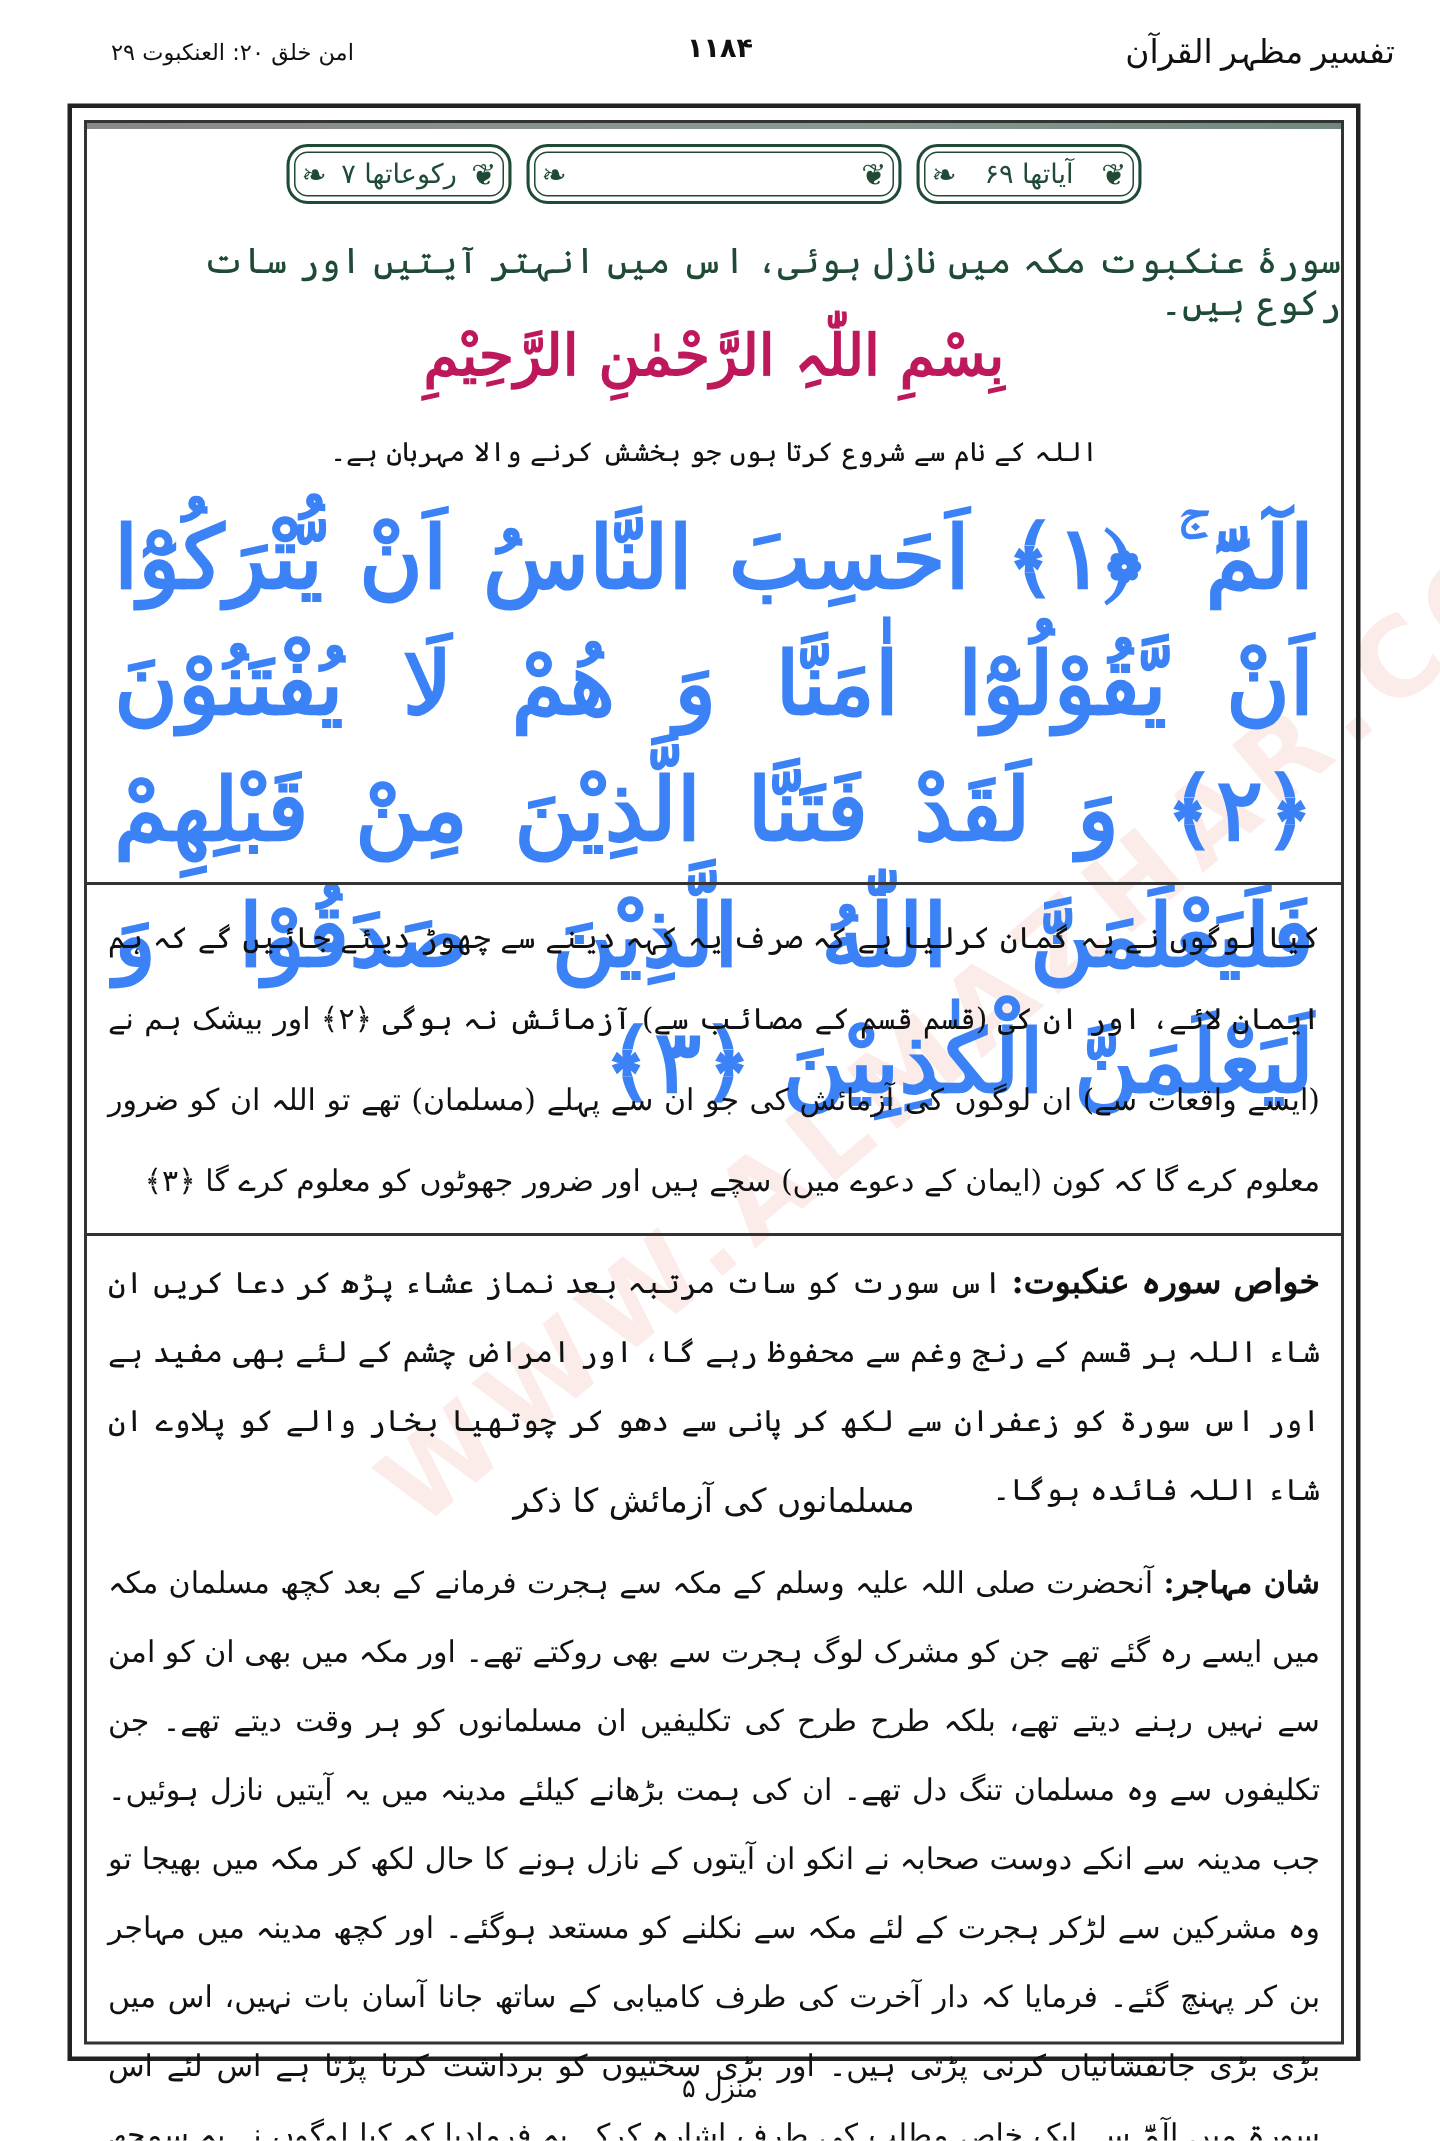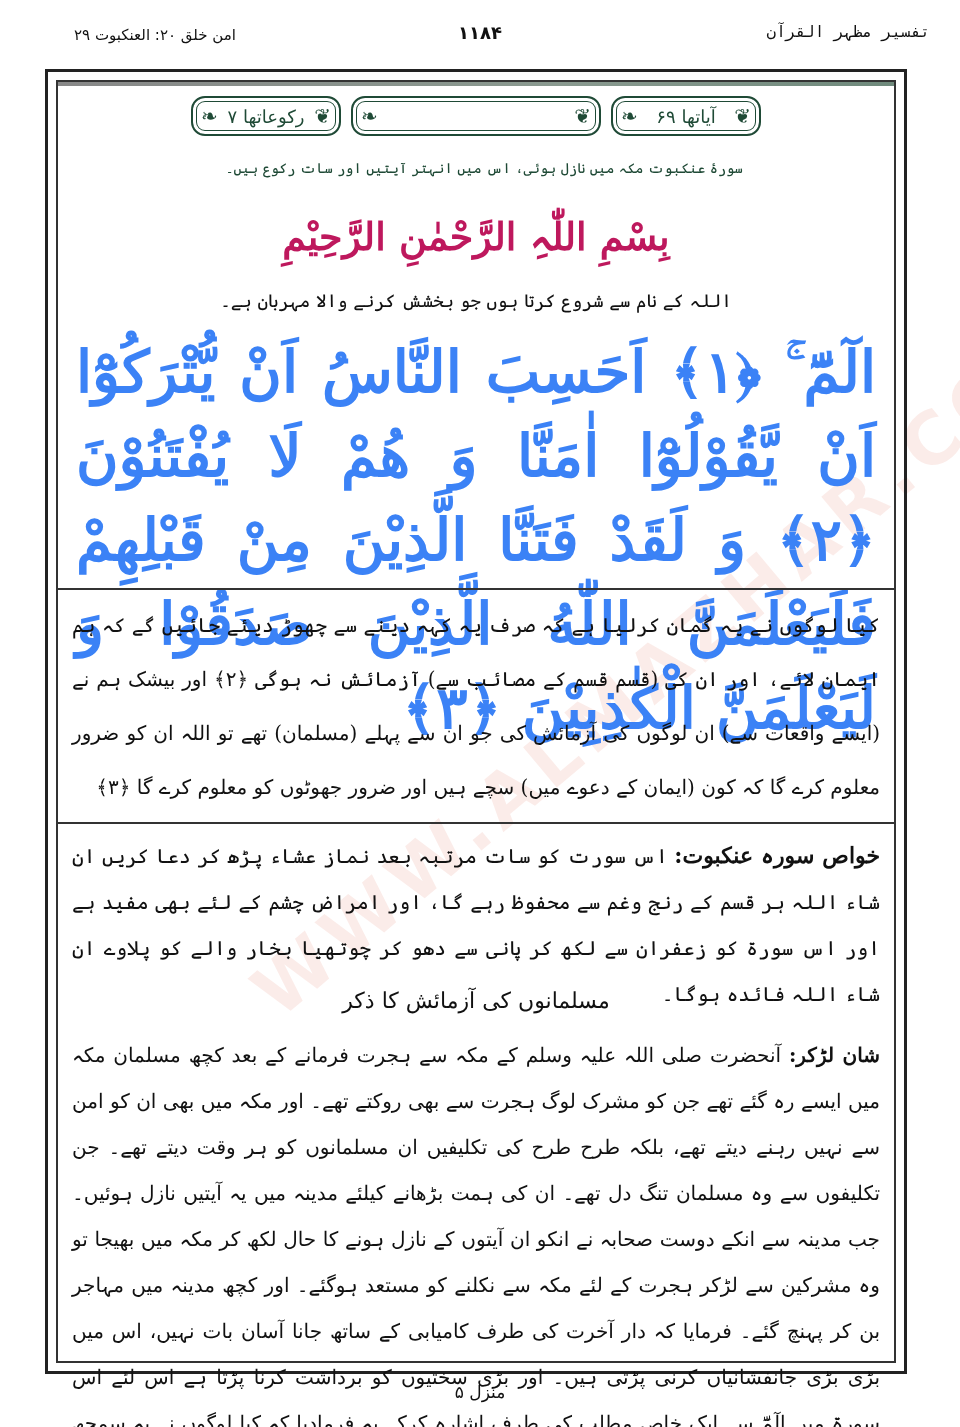--- a/index.html
+++ b/index.html
@@ -2,21 +2,21 @@
 <html><head>
 <meta charset="utf-8">
 <style>
   html, body { margin: 0; padding: 0; background: #ffffff; }
   body { width: 960px; height: 1427px; position: relative; overflow: hidden;
          font-family: "DejaVu Sans", sans-serif; color: #111; }
   .rtl { direction: rtl; unicode-bidi: embed; }
 
   
   .running-header { position: absolute; top: 22px; left: 30px; width: 900px; height: 34px; }
-  .rh-right { position: absolute; right: 0; top: 0; font-size: 16px; font-family: Liberation Mono, monospace; }
+  .rh-right { position: absolute; right: 0; top: 0; font-size: 22px; font-family: Liberation Serif, serif; }
   .rh-center { position: absolute; left: 0; right: 0; text-align: center; top: 0; font-size: 18px; font-family: "DejaVu Sans", sans-serif; font-weight: bold; }
   .rh-left { position: absolute; left: 0; top: 4px; font-size: 15px; font-family: "DejaVu Sans", sans-serif; margin-left: 44px; }
 
   
   .outer-frame { position: absolute; left: 45px; top: 69px; width: 862px; height: 1305px;
                  border: 3px solid #222; box-sizing: border-box; }
   .inner-frame { position: absolute; left: 8px; top: 8px; right: 8px; bottom: 8px;
                  border: 2px solid #333; box-sizing: border-box; }
   .top-strip { position: absolute; left: 0; right: 0; top: 0; height: 4px;
                background: linear-gradient(90deg, #888 0%, #8a9a90 60%, #6f8a7c 100%); }
@@ -27,22 +27,22 @@
                box-shadow: inset 0 0 0 3px #fff, inset 0 0 0 4px #1f4a36;
                display: flex; align-items: center; justify-content: center;
                color: #1f4a36; font-size: 18px; font-family: "DejaVu Serif", serif; padding: 0 34px; box-sizing: border-box; }
   .cartouche .orn { position: absolute; top: 50%; transform: translateY(-50%); font-size: 20px; color: #1f4a36; }
   .cartouche .orn.r { right: 8px; }
   .cartouche .orn.l { left: 8px; }
   .c-ayat { width: 150px; }
   .c-surah { width: 250px; }
   .c-ruku { width: 150px; }
 
-  .intro-line { position: absolute; top: 78px; left: 16px; right: 0; text-align: center;
-                color: #1f4a36; font-size: 14px; font-family: "DejaVu Serif", serif; }
+  .intro-line { position: absolute; top: 78px; left: 16px; right: 0; 
+                color: #1f4a36; font-size: 24px; font-family: "DejaVu Serif", serif; }
 
   .bismillah { position: absolute; top: 132px; left: 0; right: 0; text-align: center;
                font-size: 38px; font-weight: bold; font-family: "DejaVu Serif", serif; color: #be185d; }
   .bismillah-translation { position: absolute; top: 208px; left: 0; right: 0; text-align: center;
                            font-size: 18px; font-family: "DejaVu Serif", serif; }
 
   .arabic-verses { position: absolute; top: 248px; left: 18px; right: 18px;
                    font-size: 58px; line-height: 84px; font-weight: bold; font-family: "DejaVu Serif", serif;
                    text-align: justify; text-align-last: right; color: #3b82f6; }
 
@@ -119,19 +119,19 @@
     <div class="divider d2"></div>
 
     <div class="khawas-block rtl">
       <span class="khawas-title">خواص سورہ عنکبوت:</span>
       <span>اس سورت کو سات مرتبہ بعد نماز عشاء پڑھ کر دعا کریں ان شاء اللہ ہر قسم کے رنج وغم سے محفوظ رہے گا، اور امراض چشم کے لئے بھی مفید ہے اور اس سورۃ کو زعفران سے لکھ کر پانی سے دھو کر چوتھیا بخار والے کو پلاوے ان شاء اللہ فائدہ ہوگا۔</span>
     </div>
 
     <div class="section-heading rtl">مسلمانوں کی آزمائش کا ذکر</div>
 
     <div class="shan-block rtl">
-      <span class="shan-title">شان لڑکر:</span>
+      <span class="shan-title">شان مہاجر:</span>
       <span>آنحضرت صلی اللہ علیہ وسلم کے مکہ سے ہجرت فرمانے کے بعد کچھ مسلمان مکہ میں ایسے رہ گئے تھے جن کو مشرک لوگ ہجرت سے بھی روکتے تھے۔ اور مکہ میں بھی ان کو امن سے نہیں رہنے دیتے تھے، بلکہ طرح طرح کی تکلیفیں ان مسلمانوں کو ہر وقت دیتے تھے۔ جن تکلیفوں سے وہ مسلمان تنگ دل تھے۔ ان کی ہمت بڑھانے کیلئے مدینہ میں یہ آیتیں نازل ہوئیں۔ جب مدینہ سے انکے دوست صحابہ نے انکو ان آیتوں کے نازل ہونے کا حال لکھ کر مکہ میں بھیجا تو وہ مشرکین سے لڑکر ہجرت کے لئے مکہ سے نکلنے کو مستعد ہوگئے۔ اور کچھ مدینہ میں مہاجر بن کر پہنچ گئے۔ فرمایا کہ دار آخرت کی طرف کامیابی کے ساتھ جانا آسان بات نہیں، اس میں بڑی بڑی جانفشانیاں کرنی پڑتی ہیں۔ اور بڑی سختیوں کو برداشت کرنا پڑتا ہے اس لئے اس سورۃ میں الٓمّٓ سے ایک خاص مطلب کی طرف اشارہ کرکے یہ فرمادیا کہ کیا لوگوں نے یہ سمجھ لیا کہ لا الٰہ الا اللہ کہہ</span>
     </div>
   </div>
 </div>
 
 <div class="footer rtl">منزل ۵</div>
 
 </body></html>

